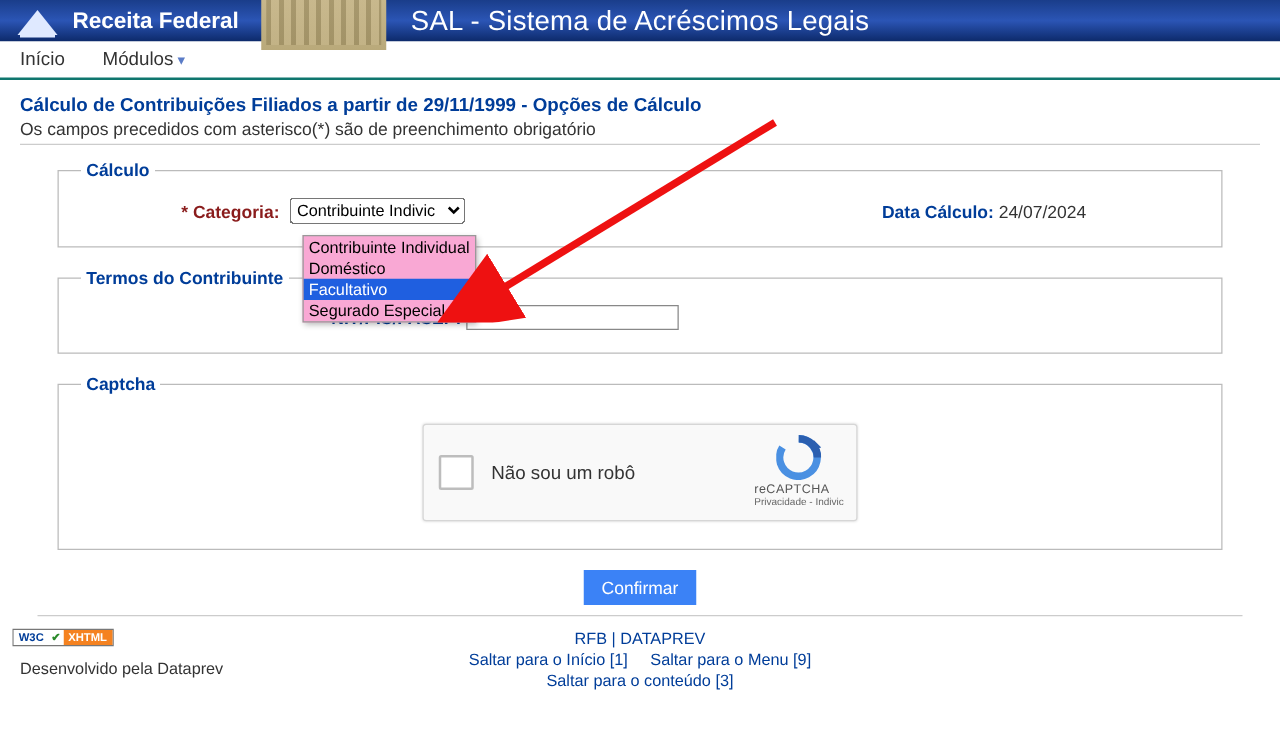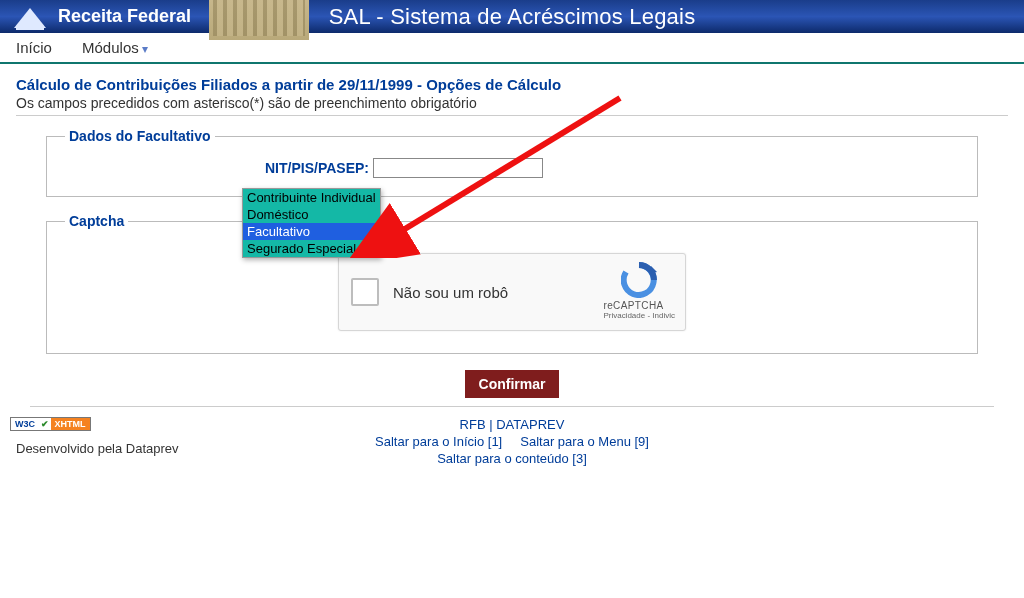--- a/index.html
+++ b/index.html
@@ -111,21 +111,21 @@
     margin-right: 4px;
   }
   .nit-input { width: 170px; height: 20px; border:1px solid #888; }
 
   
   .dropdown-open {
     position: absolute;
     top: 188px;
     left: 242px;
     width: 139px;
-    background: #14b8a6;
+    background: #f9a8d4;
     border: 1px solid #999;
     box-shadow: 1px 2px 5px rgba(0,0,0,.3);
     font-size: 13px;
     z-index: 50;
   }
   .dropdown-open div {
     padding: 1px 4px;
     cursor: pointer;
     white-space: nowrap;
   }
@@ -163,26 +163,26 @@
     color: #777;
   }
   .recaptcha-logo {
     width: 36px; height: 36px; margin: 0 auto 2px auto;
   }
   .recaptcha-right .brand { font-size: 10px; color:#555; letter-spacing:.4px;}
   .recaptcha-right .links { color:#666;}
 
   .confirm-bar { text-align:center; margin: 14px 0 8px 0;}
   .confirm-btn {
-    background: #7f1d1d;
+    background: #3b82f6;
     color: #fff;
     border: none;
     padding: 6px 14px;
     font-size: 14px;
-    font-weight: bold;
+    font-weight: normal;
     cursor: pointer;
   }
   .hr { border:0; border-top:1px solid #ccc; margin: 6px 14px; }
 
   .footer {
     position: relative;
     padding: 4px 16px 16px 16px;
     font-size: 13px;
   }
   .footer-links-top { text-align:center; color:#003d99; }
@@ -227,23 +227,36 @@
 
 <div class="menubar">
   <a>Início</a>
   <a class="dropdown">Módulos</a>
 </div>
 
 <div class="content">
   <div class="page-title">Cálculo de Contribuições Filiados a partir de 29/11/1999 - Opções de Cálculo</div>
   <div class="subtext">Os campos precedidos com asterisco(*) são de preenchimento obrigatório</div>
 
-
   <fieldset>
-    <legend>Dados do Facultativo</legend>
+    <legend>Cálculo</legend>
+    <div class="calc-row">
+      <span class="label-categoria">* Categoria:</span>
+      <select class="categoria">
+        <option>Contribuinte Indivic</option>
+      </select>
+      <span class="data-calc">
+        <span>Data Cálculo:</span>
+        <span class="val">24/07/2024</span>
+      </span>
+    </div>
+  </fieldset>
+
+  <fieldset>
+    <legend>Termos do Contribuinte</legend>
     <div class="nit-row">
       <span class="nit-label">NIT/PIS/PASEP:</span>
       <input class="nit-input" type="text" value="" style="">
     </div>
   </fieldset>
 
   <fieldset>
     <legend>Captcha</legend>
     <div class="recaptcha-box">
       <div class="recaptcha-check"></div>

